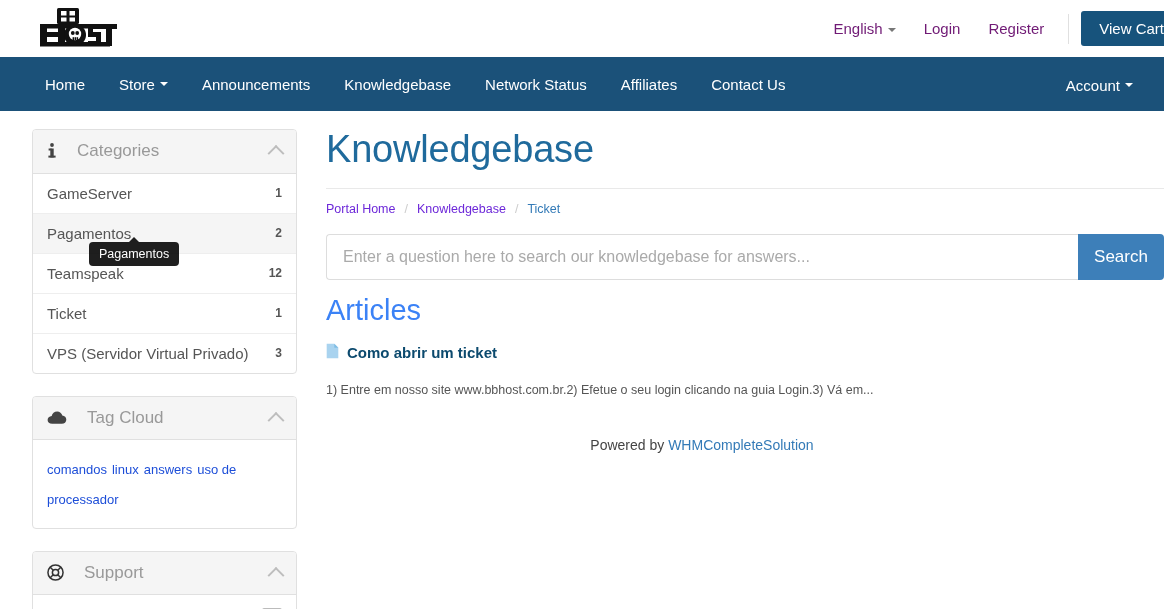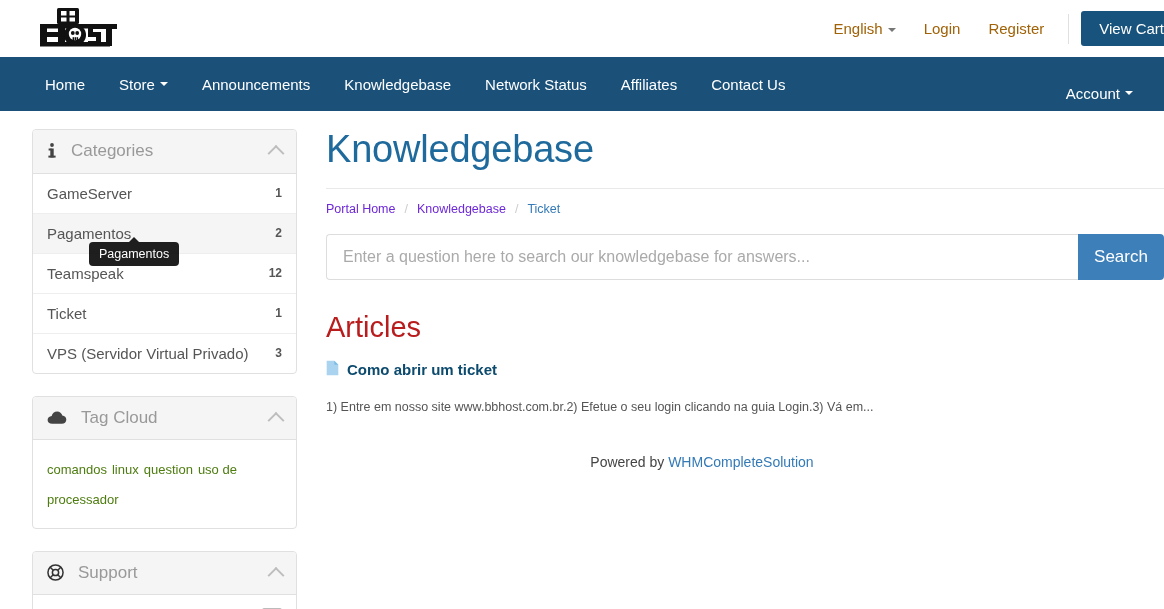--- a/index.html
+++ b/index.html
@@ -35,21 +35,21 @@
   .top-right {
     position: absolute;
     right: 0;
     top: 0;
     height: 57px;
     display: flex;
     align-items: center;
   }
 
   .top-link {
-    color: #a16207;
+    color: #701a75;
     font-size: 15px;
     padding: 0 14px;
     white-space: nowrap;
     line-height: 1;
   }
 
   .caret-down {
     display: inline-block;
     width: 0; height: 0;
     margin-left: 5px;
@@ -81,21 +81,21 @@
 
   
   .navbar {
     height: 54px;
     background: #1b5179;
     display: flex;
     align-items: stretch;
     position: relative;
   }
   .navbar-left { display: flex; align-items: stretch; margin-left: 28px; }
-  .navbar-right { position: absolute; right: 14px; top: 16px; height: 40px; display: flex; align-items: stretch; }
+  .navbar-right { position: absolute; right: 14px; top: 8px; height: 40px; display: flex; align-items: stretch; }
 
   .nav-item {
     color: #ffffff;
     font-size: 15px;
     display: flex;
     align-items: center;
     padding: 0 17px;
     white-space: nowrap;
   }
   .nav-item .caret-down { border-top-color: #ffffff; }
@@ -128,21 +128,21 @@
     padding: 12px 14px;
     display: flex;
     align-items: center;
     position: relative;
     cursor: pointer;
   }
   .panel-title {
     font-size: 17px;
     color: #999;
     font-weight: normal;
-    margin-left: 14px;
+    margin-left: 20px;
     line-height: 1.1;
     text-align: center;
   }
   .panel-icon { display: flex; align-items: center; color: #444; }
 
   .chevron-up {
     position: absolute;
     right: 14px;
     top: 50%;
     width: 12px; height: 12px;
@@ -194,21 +194,21 @@
     left: 50%;
     margin-left: -5px;
     border-left: 5px solid transparent;
     border-right: 5px solid transparent;
     border-bottom: 5px solid rgba(0,0,0,0.88);
   }
 
   .panel-body { padding: 14px; }
   .tag-cloud { line-height: 1.85; }
   .tag-link {
-    color: #4d7c0f;
+    color: #1d4ed8;
     font-size: 13px;
     margin-right: 5px;
   }
 
   .ticket-icon-right { color: #bbbbbb; display: flex; align-items: center; }
 
   
   .content {
     flex: 1;
     margin-left: 29px;
@@ -262,24 +262,24 @@
     background: #3d7fb9;
     color: #ffffff;
     border: none;
     font-size: 17px;
     font-family: Liberation Sans, sans-serif;
     cursor: pointer;
     border-radius: 0 4px 4px 0;
   }
 
   .section-title {
-    margin-top: 32px;
+    margin-top: 15px;
     font-size: 29px;
     font-weight: normal;
-    color: #b91c1c;
+    color: #3b82f6;
     line-height: 1.1;
   }
 
   .article-item { margin-top: 16px; }
   .article-link-row {
     display: flex;
     align-items: center;
     gap: 8px;
   }
   .article-title {
@@ -445,21 +445,21 @@
       <div class="panel-heading">
         <span class="panel-icon">
           <svg width="20" height="14" viewBox="0 0 20 14">
             <path d="M5.2 12.8h9.6c2.6 0 4.5-1.8 4.5-4.1 0-2.2-1.7-3.9-4-4.1C14.8 2 12.7 0.4 10.2 0.4 7.4 0.4 5.1 2.4 4.7 5 2.3 5.3 0.6 7 0.6 9.1c0 2.1 1.8 3.7 4.6 3.7z" fill="#444"></path>
           </svg>
         </span>
         <h3 class="panel-title">Tag Cloud</h3>
         <span class="chevron-up"></span>
       </div>
       <div class="panel-body tag-cloud">
-        <a class="tag-link" href="#">comandos</a><a class="tag-link" href="#">linux</a><a class="tag-link" href="#">question</a><a class="tag-link" href="#">uso de processador</a>
+        <a class="tag-link" href="#">comandos</a><a class="tag-link" href="#">linux</a><a class="tag-link" href="#">answers</a><a class="tag-link" href="#">uso de processador</a>
       </div>
     </section>
 
     <section class="panel">
       <div class="panel-heading">
         <span class="panel-icon">
           <svg width="17" height="17" viewBox="0 0 18 18">
             <circle cx="9" cy="9" r="8" fill="none" stroke="#333" stroke-width="1.6"></circle>
             <circle cx="9" cy="9" r="3.3" fill="none" stroke="#333" stroke-width="1.6"></circle>
             <line x1="3.4" y1="3.4" x2="6.6" y2="6.6" stroke="#333" stroke-width="1.6"></line>

